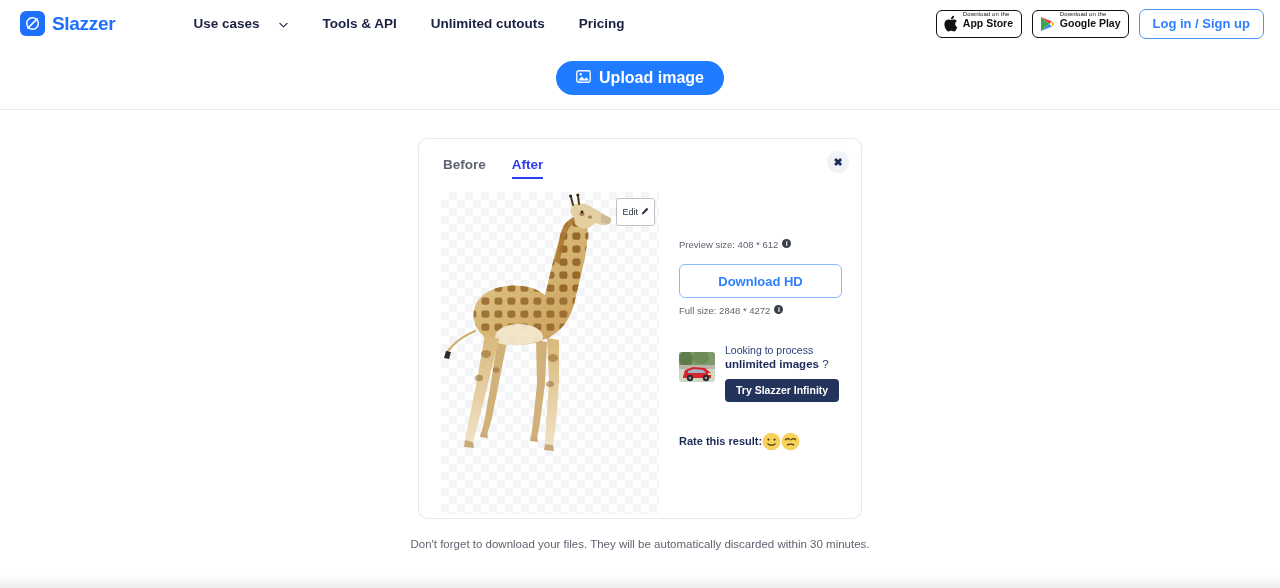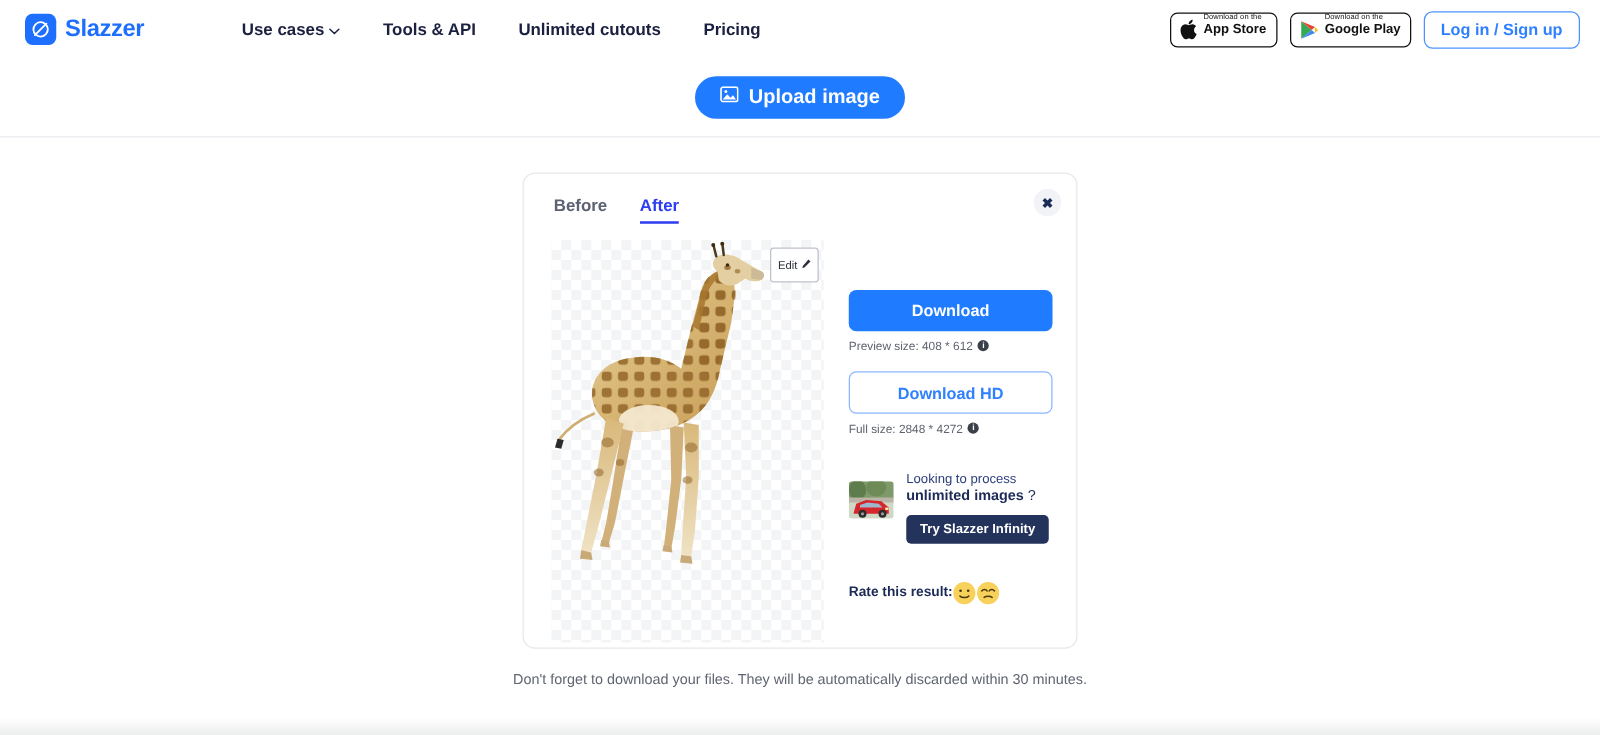--- a/index.html
+++ b/index.html
@@ -28,21 +28,21 @@
   .logo-text {
     font-size: 19px; font-weight: 700; color: #1f6fff;
     letter-spacing: -0.3px;
   }
   .nav {
     display: flex; align-items: center; gap: 34px;
     margin-left: 78px;
   }
   .nav-item {
     font-size: 13.5px; font-weight: 700; color: #1b2040;
-    display: flex; align-items: center; gap: 4px;
+    display: flex; align-items: center; gap: 20px;
     cursor: pointer; white-space: nowrap;
   }
   .chev { display: inline-block; }
   .header-right {
     margin-left: auto;
     display: flex; align-items: center; gap: 10px;
   }
   .store-badge {
     height: 28px; min-width: 86px;
     border: 1.2px solid #111; border-radius: 6px;
@@ -374,21 +374,20 @@
             <ellipse cx="38" cy="186" rx="4" ry="3.2"></ellipse>
             <ellipse cx="112" cy="166" rx="5" ry="4"></ellipse>
             <ellipse cx="109" cy="192" rx="4" ry="3"></ellipse>
             <ellipse cx="55" cy="178" rx="3.4" ry="2.8"></ellipse>
           </g>
         </svg>
       </div>
 
       <div class="actions">
 
-        <button class="btn-download">Download</button>
 
         <div class="size-note">
           <span>Preview size: 408 * 612</span>
           <span class="info-dot">i</span>
         </div>
 
         <button class="btn-download-hd">Download HD</button>
 
         <div class="size-note">
           <span>Full size: 2848 * 4272</span>

